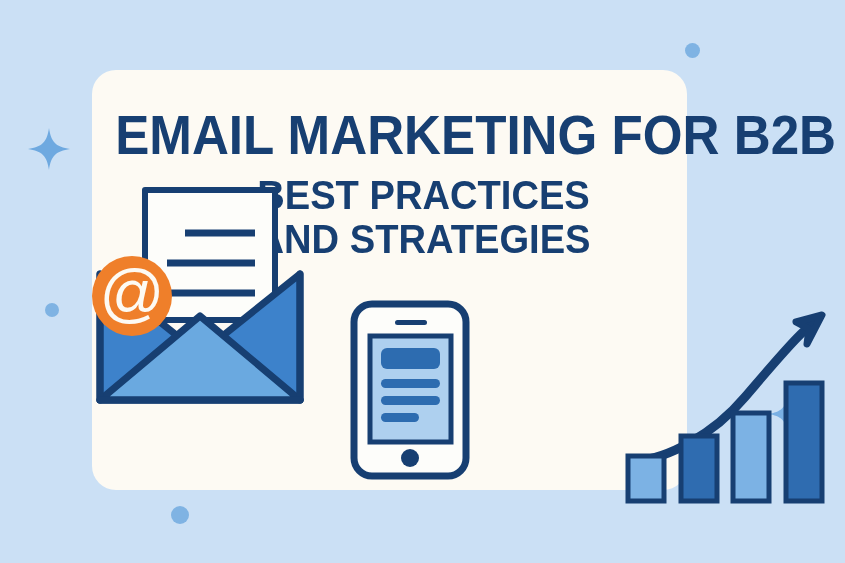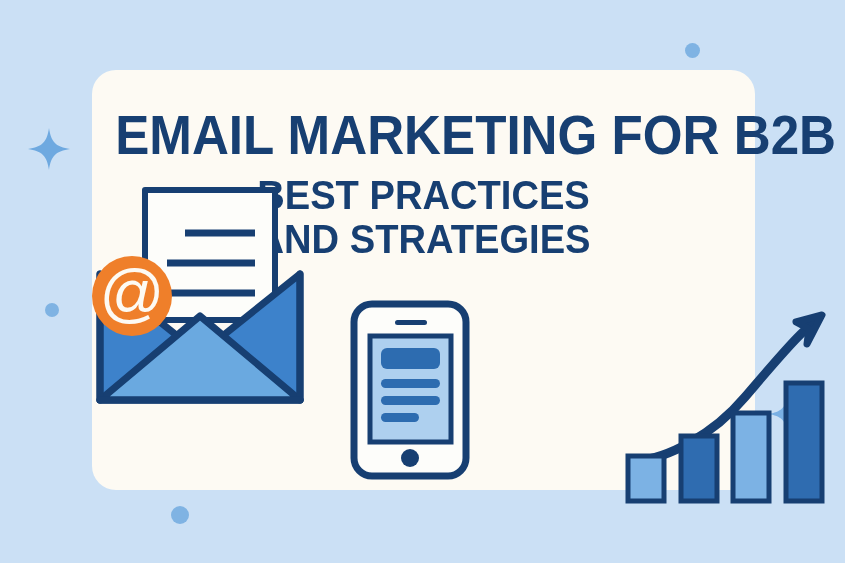--- a/index.html
+++ b/index.html
@@ -37,21 +37,21 @@
     line-height: 0;
   }
   .deco-star.s1 { left: 28px;  top: 128px; }
   .deco-star.s2 { left: 768px; top: 394px; }
 
   
   #card {
     position: absolute;
     left: 92px;
     top: 70px;
-    width: 663px;
+    width: 595px;
     height: 420px;
     background: #fdfaf3;
     border-radius: 24px;
   }
 
   
   .headline {
     position: absolute;
     left: 0;
     width: 663px;

